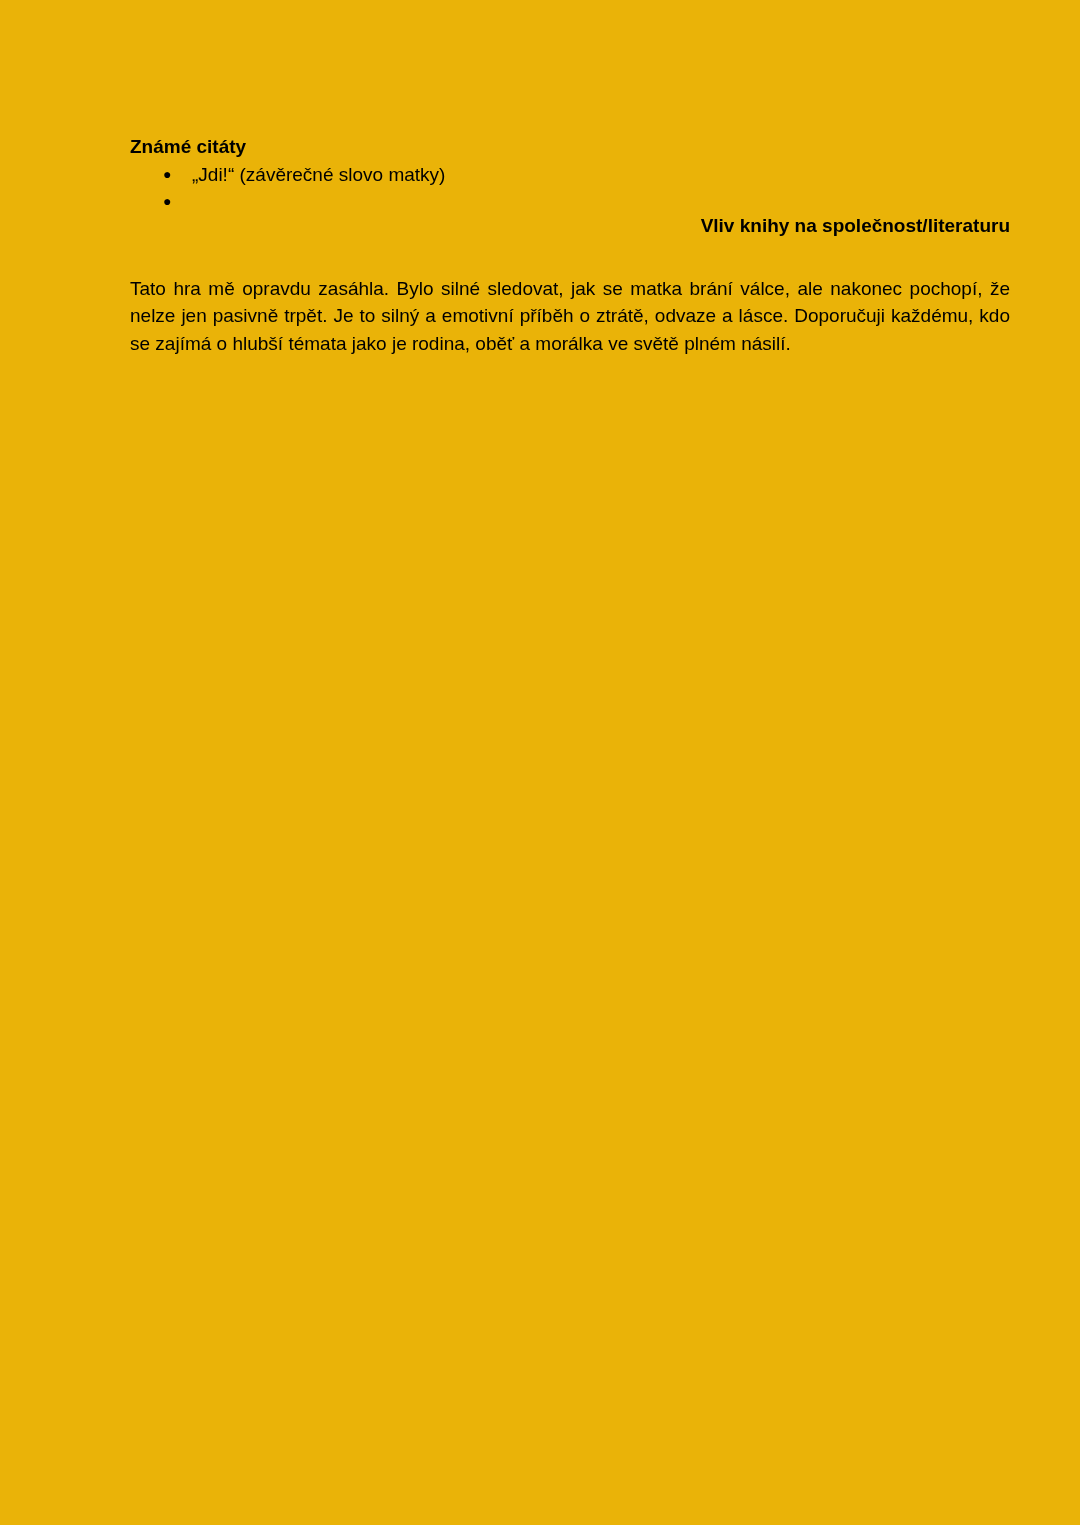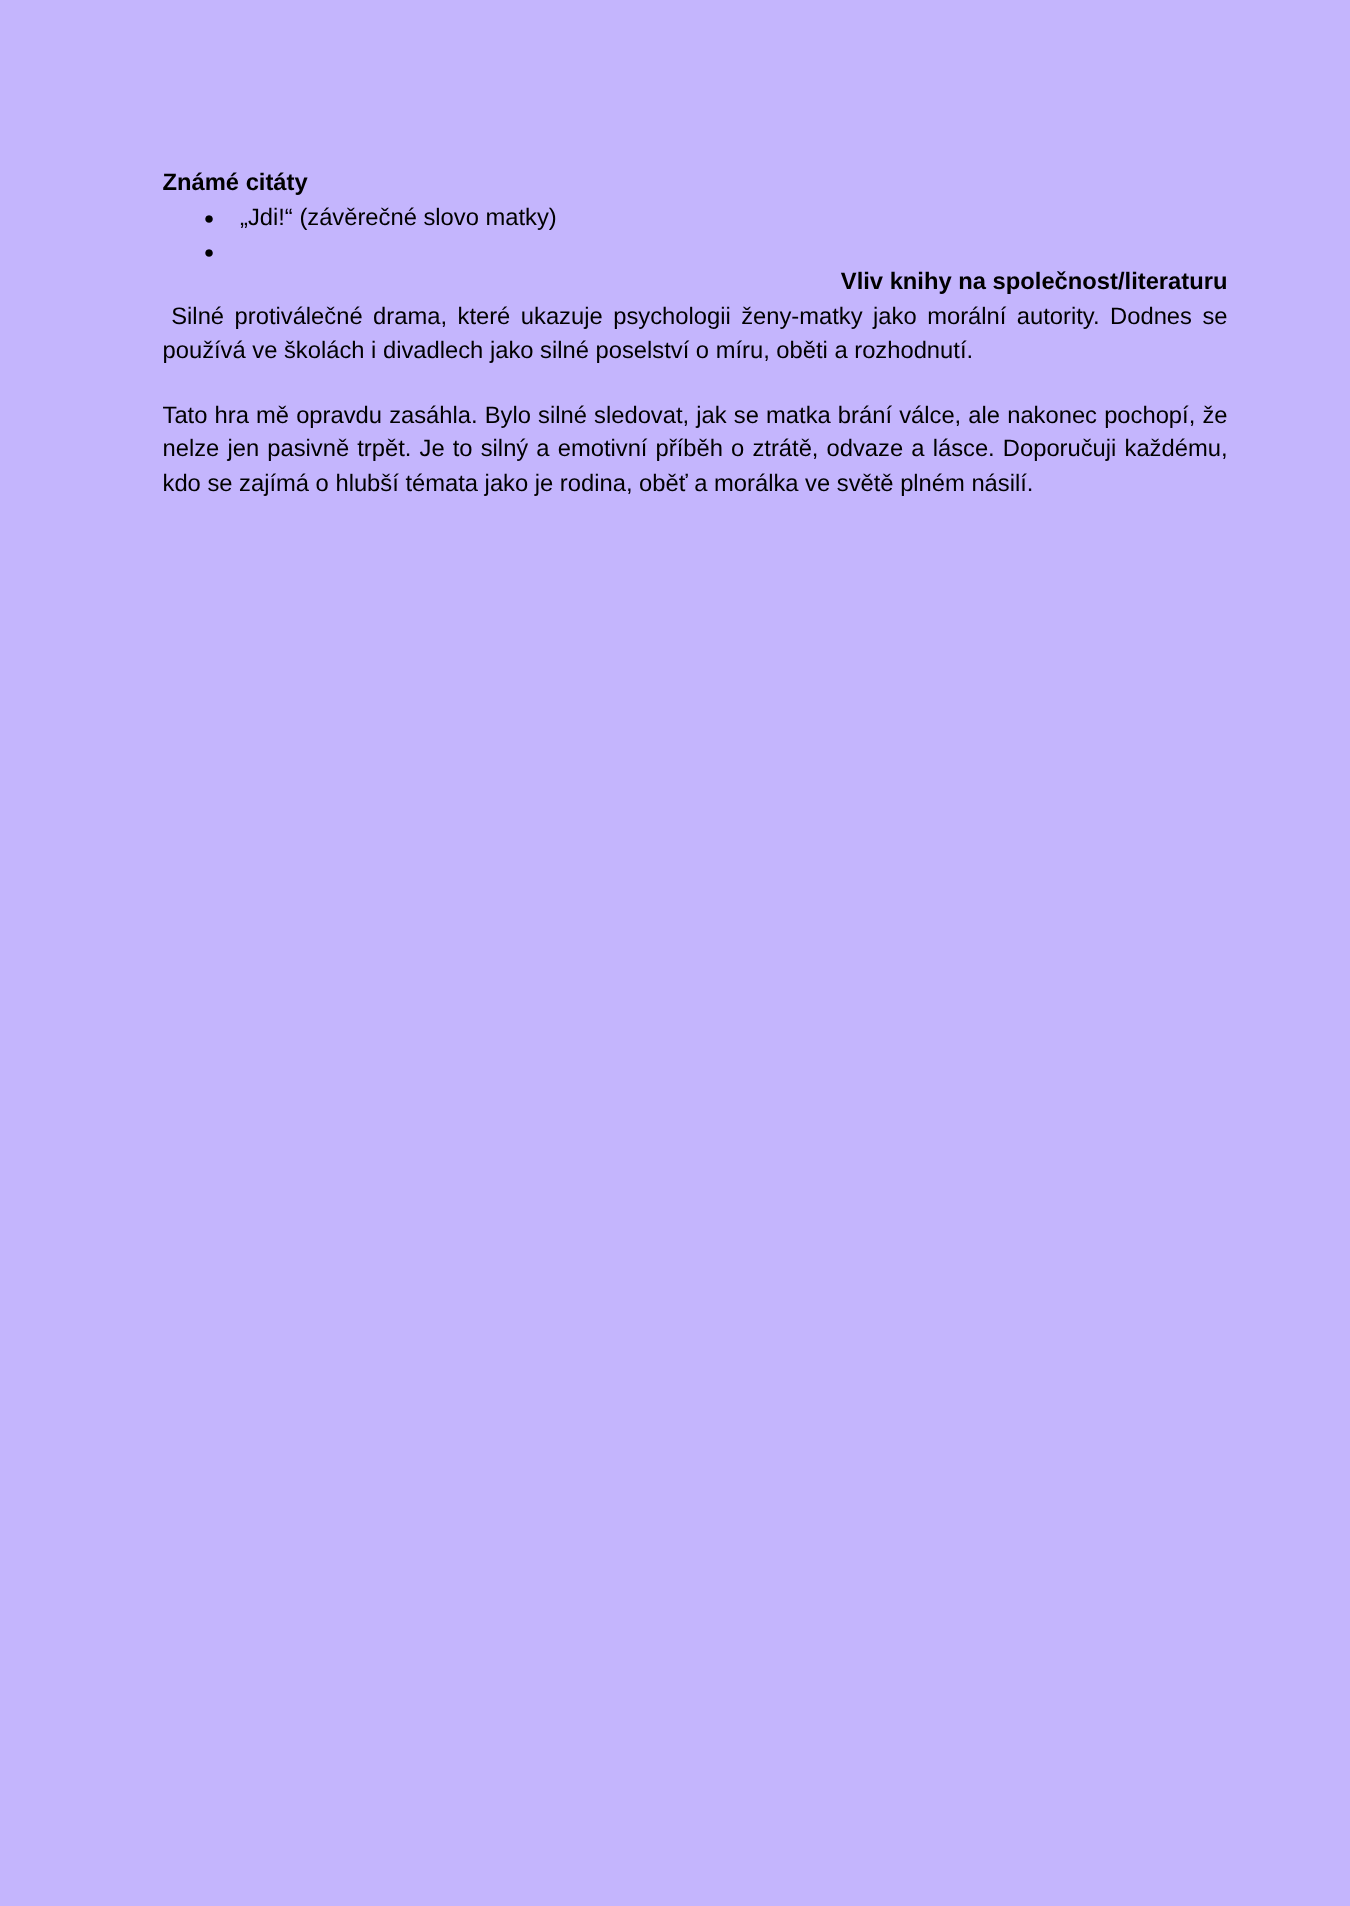--- a/index.html
+++ b/index.html
@@ -4,27 +4,27 @@
 <style>
   html, body {
     margin: 0;
     padding: 0;
     background: #ffffff;
   }
   .page {
     position: relative;
     width: 1080px;
     height: 1525px;
-    background: #c4b5fd;
+    background: #eab308;
     color: #000000;
     font-family: "Liberation Sans", sans-serif;
     font-size: 19px;
     line-height: 27.5px;
     box-sizing: border-box;
-    padding: 133px 98px 0 130px;
+    padding: 133px 70px 0 130px;
     overflow: hidden;
   }
   .h-bold {
     font-weight: bold;
     font-size: 19px;
     line-height: 27.5px;
     margin: 0;
   }
   .h-bold.spaced {
     margin-top: 24px;
@@ -58,21 +58,21 @@
     font-family: "DejaVu Serif", serif;
     font-style: italic;
     font-weight: bold;
     font-size: 34px;
     line-height: 44px;
     letter-spacing: -1px;
     margin: 20px 0 0 0;
     text-shadow: 0.7px 0 0 #000000, -0.4px 0 0 #000000, 0 0.4px 0 #000000;
   }
   p.body-text.after-heading {
-    margin-top: 24px;
+    margin-top: 35px;
   }
 </style>
 </head>
 <body>
 
 <div class="page">
 
   <h3 class="h-bold">Známé citáty</h3>
 
   <ul class="quote-list">
@@ -80,18 +80,17 @@
       <span class="bullet-dot">●</span>
       <span>„Jdi!“ (závěrečné slovo matky)</span>
     </li>
     <li>
       <span class="bullet-dot">●</span>
     </li>
   </ul>
 
   <h3 class="h-bold spaced">Vliv knihy na společnost/literaturu</h3>
 
-  <p class="body-text indent-first">Silné protiválečné drama, které ukazuje psychologii ženy-matky jako morální autority. Dodnes se používá ve školách i divadlech jako silné poselství o míru, oběti a rozhodnutí.</p>
 
 
   <p class="body-text after-heading">Tato hra mě opravdu zasáhla. Bylo silné sledovat, jak se matka brání válce, ale nakonec pochopí, že nelze jen pasivně trpět. Je to silný a emotivní příběh o ztrátě, odvaze a lásce. Doporučuji každému, kdo se zajímá o hlubší témata jako je rodina, oběť a morálka ve světě plném násilí.</p>
 
 </div>
 
 </body></html>

